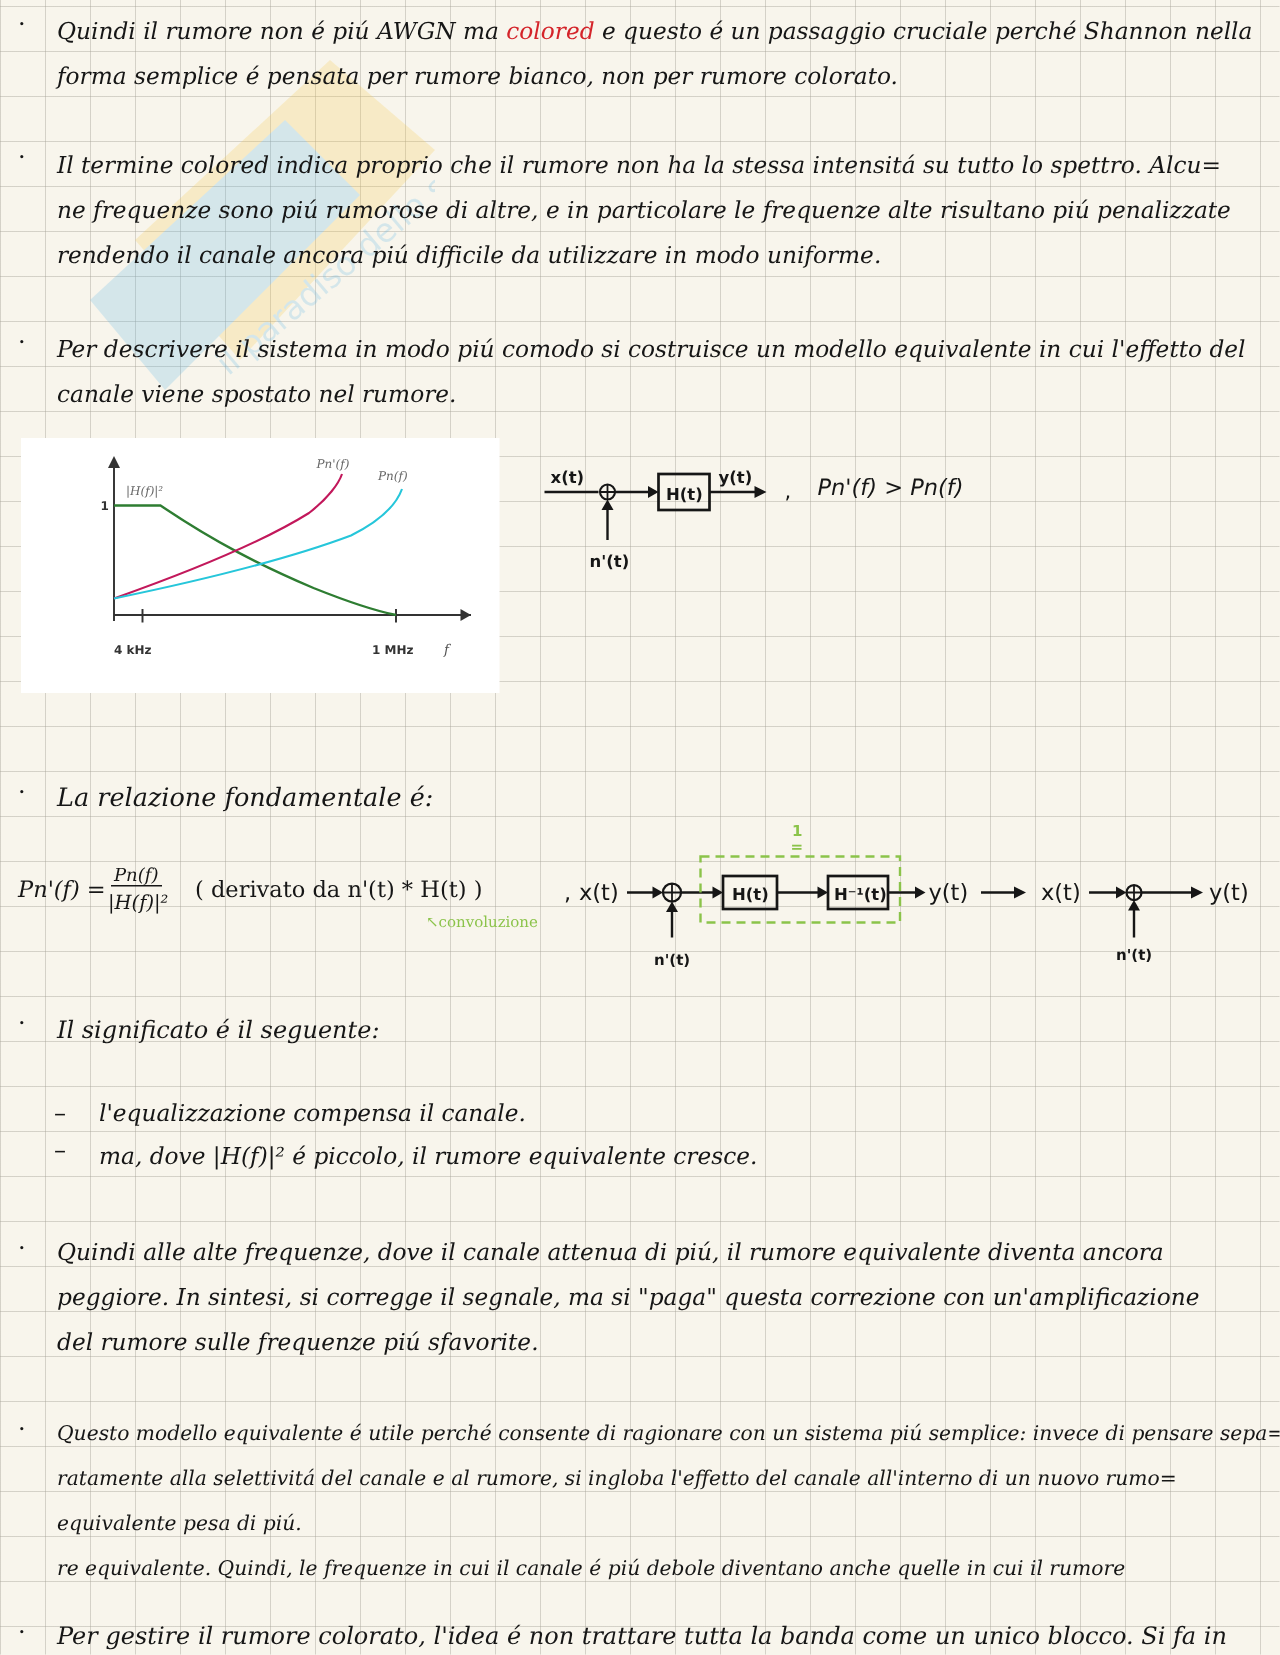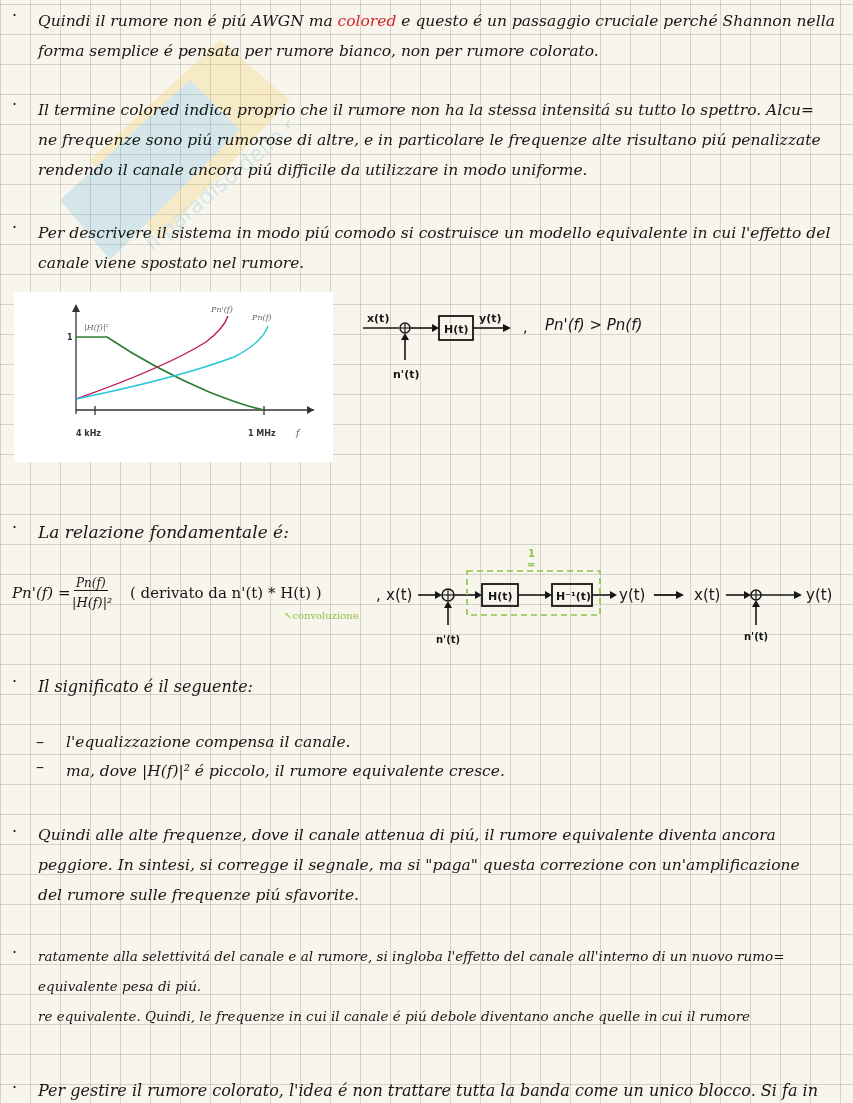--- a/index.html
+++ b/index.html
@@ -166,20 +166,21 @@
 
 <div class="bullet" style="top:822px">·</div>
 <div class="para" style="top:820px">
   <span class="line">Quindi alle alte frequenze, dove il canale attenua di piú, il rumore equivalente diventa ancora</span>
   <span class="line">peggiore. In sintesi, si corregge il segnale, ma si "paga" questa correzione con un'amplificazione</span>
   <span class="line">del rumore sulle frequenze piú sfavorite.</span>
 </div>
 
 <div class="bullet" style="top:943px">·</div>
 <div class="para" style="top:941px;font-size:13.5px">
+  <span class="line">Questo modello equivalente é utile perché consente di ragionare con un sistema piú semplice: invece di pensare sepa=</span>
   <span class="line">ratamente alla selettivitá del canale e al rumore, si ingloba l'effetto del canale all'interno di un nuovo rumo=</span>
   <span class="line">equivalente pesa di piú.</span>
   <span class="line">re equivalente. Quindi, le frequenze in cui il canale é piú debole diventano anche quelle in cui il rumore</span>
 </div>
 
 <div class="bullet" style="top:1078px">·</div>
 <div class="para" style="top:1076px;font-size:16px">
   <span class="line">Per gestire il rumore colorato, l'idea é non trattare tutta la banda come un unico blocco. Si fa in</span>
 </div>
 

